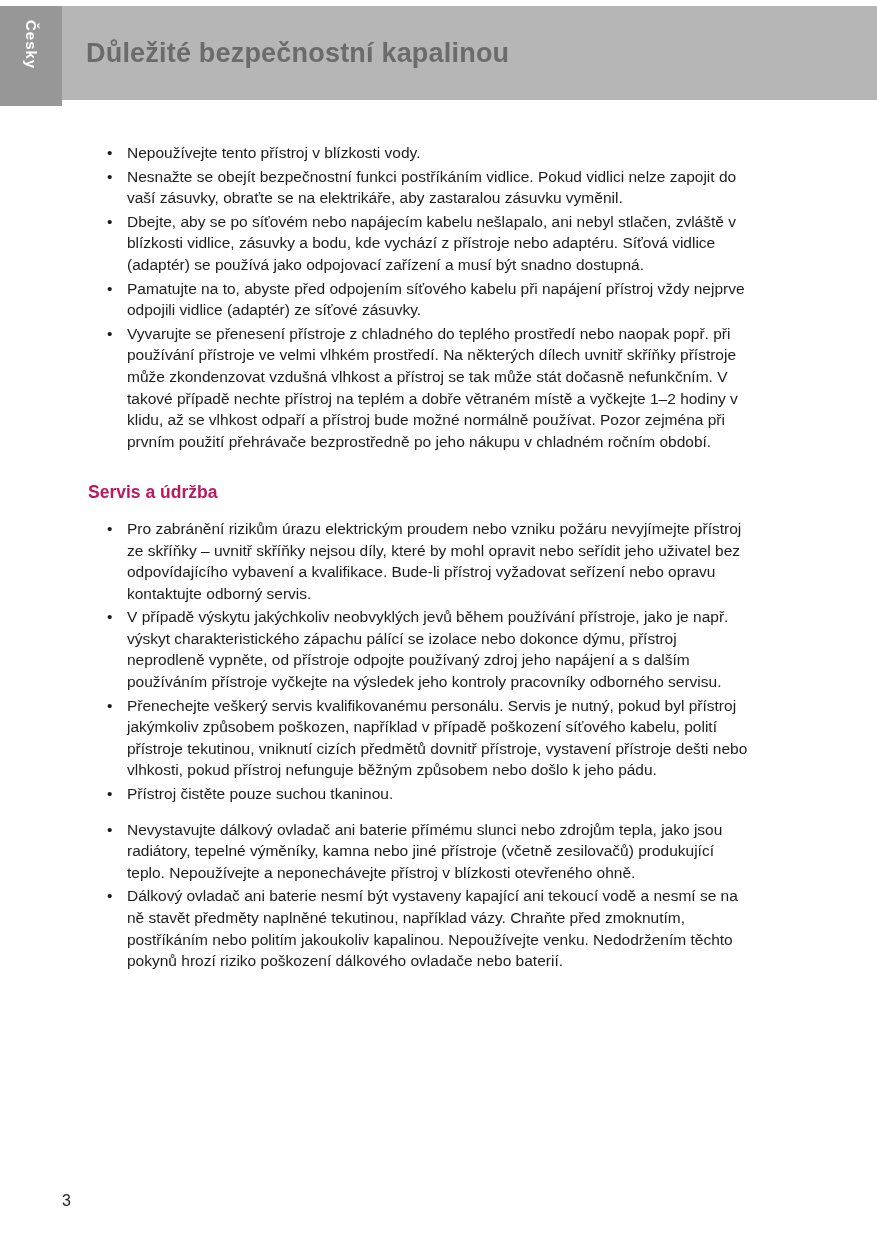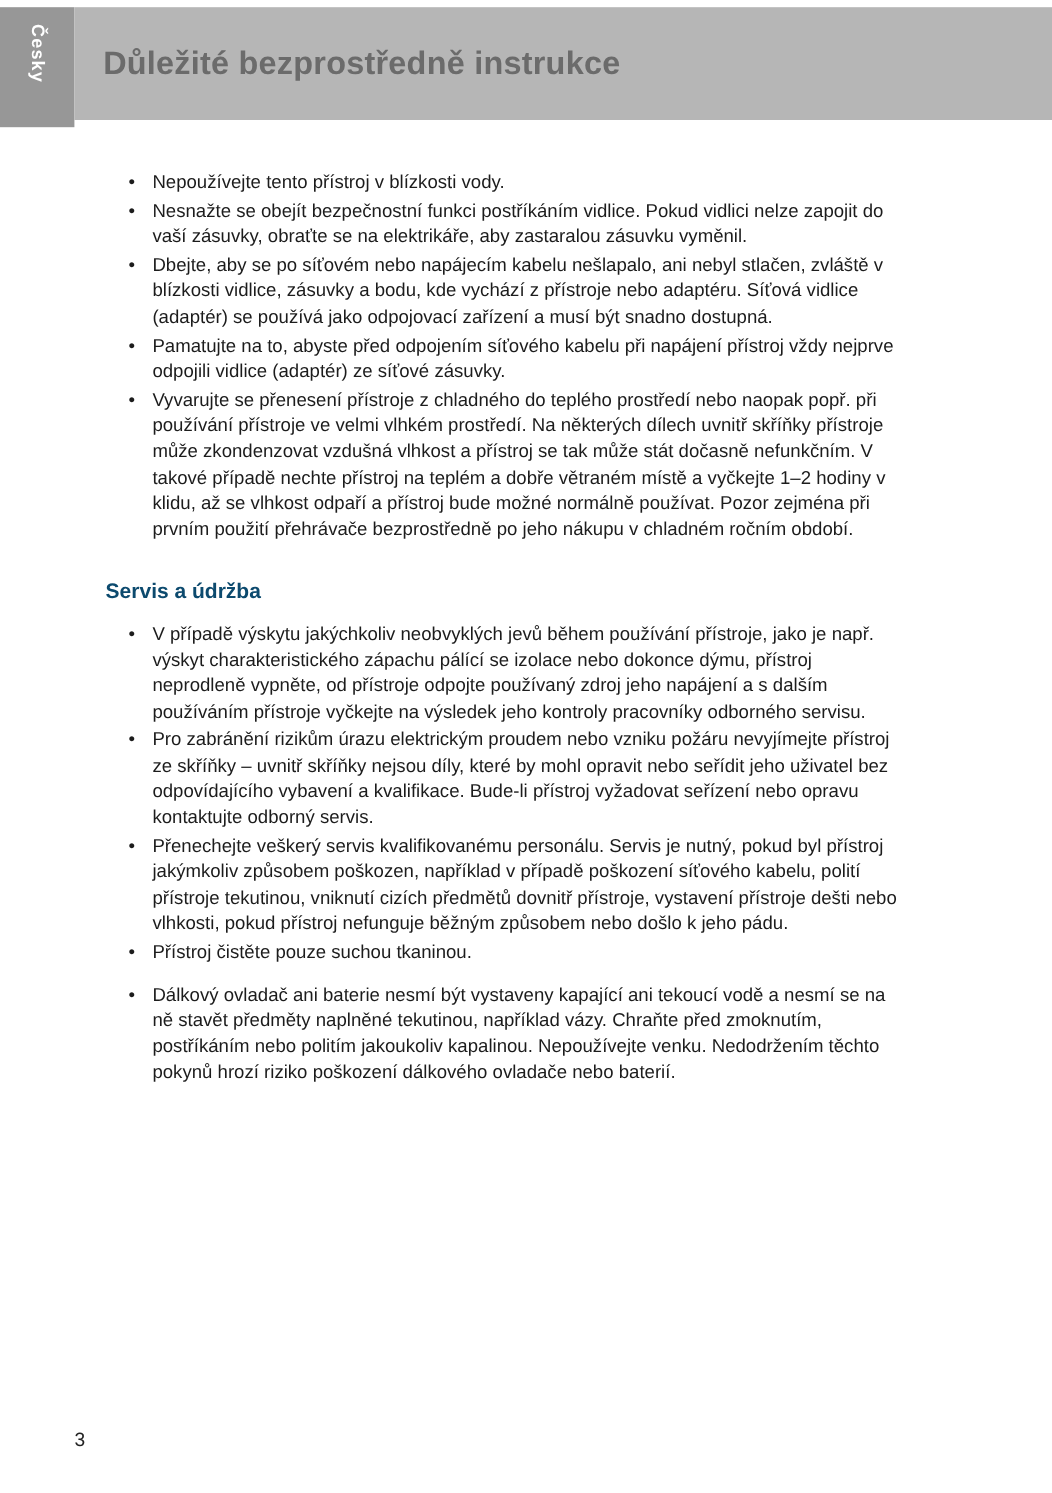--- a/index.html
+++ b/index.html
@@ -73,21 +73,21 @@
   }
   ul.bullets li::before {
     content: "\2022";
     position: absolute;
     left: 5px;
     top: 0;
   }
   h2.section-heading {
     font-size: 17.5px;
     font-weight: bold;
-    color: #0c4a6e;
+    color: #be185d;
     margin: 30px 0 12px 0;
   }
 
   .page-number {
     position: absolute;
     left: 62px;
     bottom: 34px;
     font-size: 16px;
     color: #222222;
   }
@@ -95,43 +95,44 @@
 </head>
 <body>
 
 <div class="sheet">
 
   <div class="header-row">
     <div class="lang-tab">
       <span class="lang-text">Česky</span>
     </div>
     <div class="title-bar">
-      <h1>Důležité bezprostředně instrukce</h1>
+      <h1>Důležité bezpečnostní kapalinou</h1>
     </div>
   </div>
 
   <div class="content">
 
     <ul class="bullets">
       <li>Nepoužívejte tento přístroj v blízkosti vody.</li>
       <li>Nesnažte se obejít bezpečnostní funkci postříkáním vidlice. Pokud vidlici nelze zapojit do vaší zásuvky, obraťte se na elektrikáře, aby zastaralou zásuvku vyměnil.</li>
       <li>Dbejte, aby se po síťovém nebo napájecím kabelu nešlapalo, ani nebyl stlačen, zvláště v blízkosti vidlice, zásuvky a bodu, kde vychází z přístroje nebo adaptéru. Síťová vidlice (adaptér) se používá jako odpojovací zařízení a musí být snadno dostupná.</li>
       <li>Pamatujte na to, abyste před odpojením síťového kabelu při napájení přístroj vždy nejprve odpojili vidlice (adaptér) ze síťové zásuvky.</li>
       <li>Vyvarujte se přenesení přístroje z chladného do teplého prostředí nebo naopak popř. při používání přístroje ve velmi vlhkém prostředí. Na některých dílech uvnitř skříňky přístroje může zkondenzovat vzdušná vlhkost a přístroj se tak může stát dočasně nefunkčním. V takové případě nechte přístroj na teplém a dobře větraném místě a vyčkejte 1–2 hodiny v klidu, až se vlhkost odpaří a přístroj bude možné normálně používat. Pozor zejména při prvním použití přehrávače bezprostředně po jeho nákupu v chladném ročním období.</li>
     </ul>
 
     <h2 class="section-heading">Servis a údržba</h2>
     <ul class="bullets">
+      <li>Pro zabránění rizikům úrazu elektrickým proudem nebo vzniku požáru nevyjímejte přístroj ze skříňky – uvnitř skříňky nejsou díly, které by mohl opravit nebo seřídit jeho uživatel bez odpovídajícího vybavení a kvalifikace. Bude-li přístroj vyžadovat seřízení nebo opravu kontaktujte odborný servis.</li>
       <li>V případě výskytu jakýchkoliv neobvyklých jevů během používání přístroje, jako je např. výskyt charakteristického zápachu pálící se izolace nebo dokonce dýmu, přístroj neprodleně vypněte, od přístroje odpojte používaný zdroj jeho napájení a s dalším používáním přístroje vyčkejte na výsledek jeho kontroly pracovníky odborného servisu.</li>
-      <li>Pro zabránění rizikům úrazu elektrickým proudem nebo vzniku požáru nevyjímejte přístroj ze skříňky – uvnitř skříňky nejsou díly, které by mohl opravit nebo seřídit jeho uživatel bez odpovídajícího vybavení a kvalifikace. Bude-li přístroj vyžadovat seřízení nebo opravu kontaktujte odborný servis.</li>
       <li>Přenechejte veškerý servis kvalifikovanému personálu. Servis je nutný, pokud byl přístroj jakýmkoliv způsobem poškozen, například v případě poškození síťového kabelu, polití přístroje tekutinou, vniknutí cizích předmětů dovnitř přístroje, vystavení přístroje dešti nebo vlhkosti, pokud přístroj nefunguje běžným způsobem nebo došlo k jeho pádu.</li>
       <li>Přístroj čistěte pouze suchou tkaninou.</li>
     </ul>
 
     <ul class="bullets">
+      <li>Nevystavujte dálkový ovladač ani baterie přímému slunci nebo zdrojům tepla, jako jsou radiátory, tepelné výměníky, kamna nebo jiné přístroje (včetně zesilovačů) produkující teplo. Nepoužívejte a neponechávejte přístroj v blízkosti otevřeného ohně.</li>
       <li>Dálkový ovladač ani baterie nesmí být vystaveny kapající ani tekoucí vodě a nesmí se na ně stavět předměty naplněné tekutinou, například vázy. Chraňte před zmoknutím, postříkáním nebo politím jakoukoliv kapalinou. Nepoužívejte venku. Nedodržením těchto pokynů hrozí riziko poškození dálkového ovladače nebo baterií.</li>
     </ul>
 
   </div>
 
   <div class="page-number">3</div>
 
 </div>
 
 </body></html>

